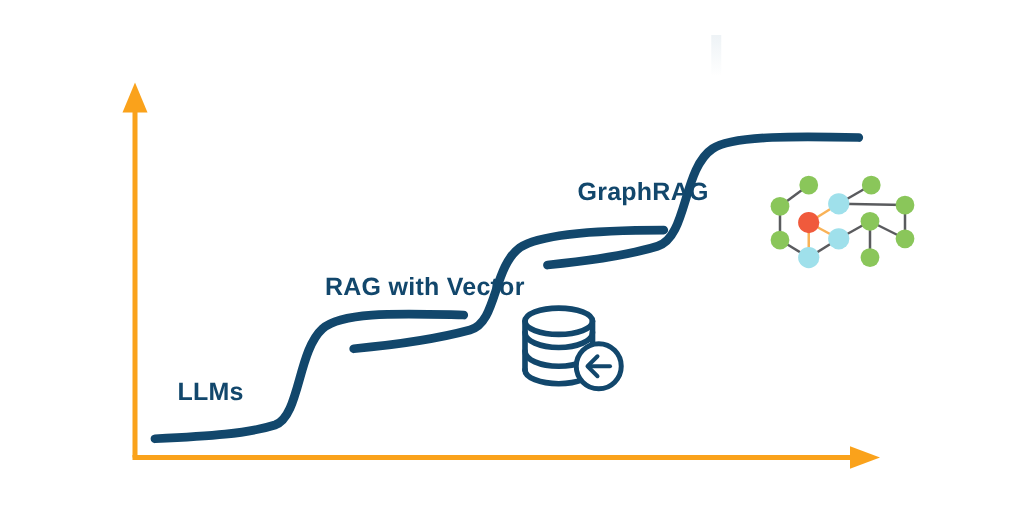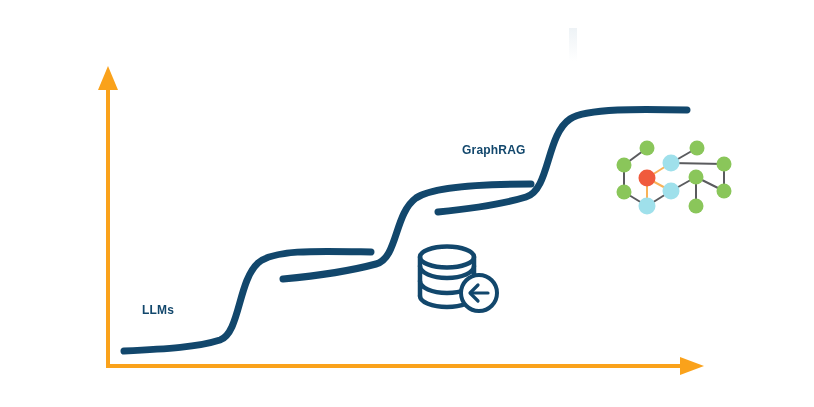--- a/index.html
+++ b/index.html
@@ -7,21 +7,21 @@
     position:relative;
     width:814px;height:407px;
     background:#ffffff;
     overflow:hidden;
     font-family:"Liberation Sans", sans-serif;
   }
   #scene{position:absolute;left:0;top:0;}
   .stage-label{
     position:absolute;
     font-weight:bold;
-    font-size:12px;
+    font-size:20px;
     letter-spacing:.2px;
     color:#12476C;
     white-space:nowrap;
   }
   #label-llms{left:142px;top:303px;}
   #label-rag{left:260px;top:219px;}
   #label-graphrag{left:462px;top:143px;}
 </style>
 </head>
 <body>
@@ -97,16 +97,17 @@
         <circle cx="671" cy="163" r="8.5"></circle>
         <circle cx="671" cy="191" r="8.5"></circle>
         <circle cx="647" cy="206" r="8.5"></circle>
       </g>
       <circle cx="647" cy="178" r="8.5" fill="#F05A3C"></circle>
     </g>
   </svg>
 
   <div id="label-llms" class="stage-label">LLMs</div>
 
+  <div id="label-rag" class="stage-label">RAG with Vector</div>
 
   <div id="label-graphrag" class="stage-label">GraphRAG</div>
 
 </div>
 
 </body></html>

